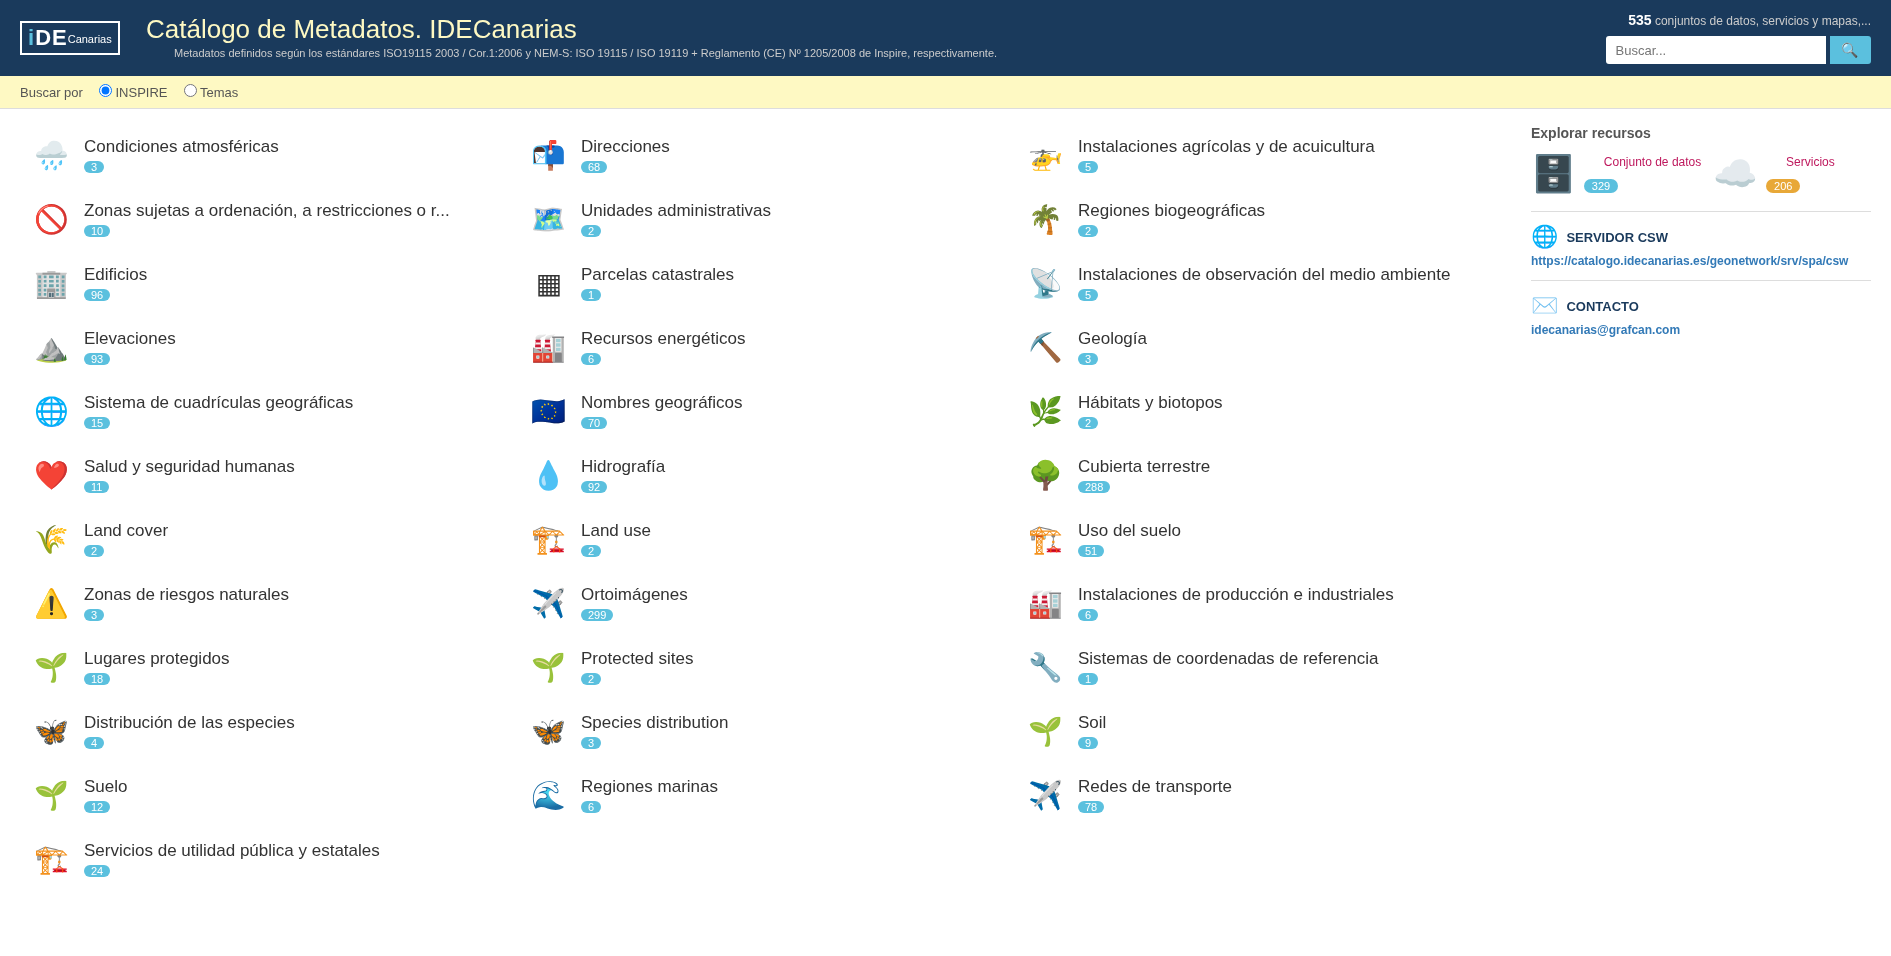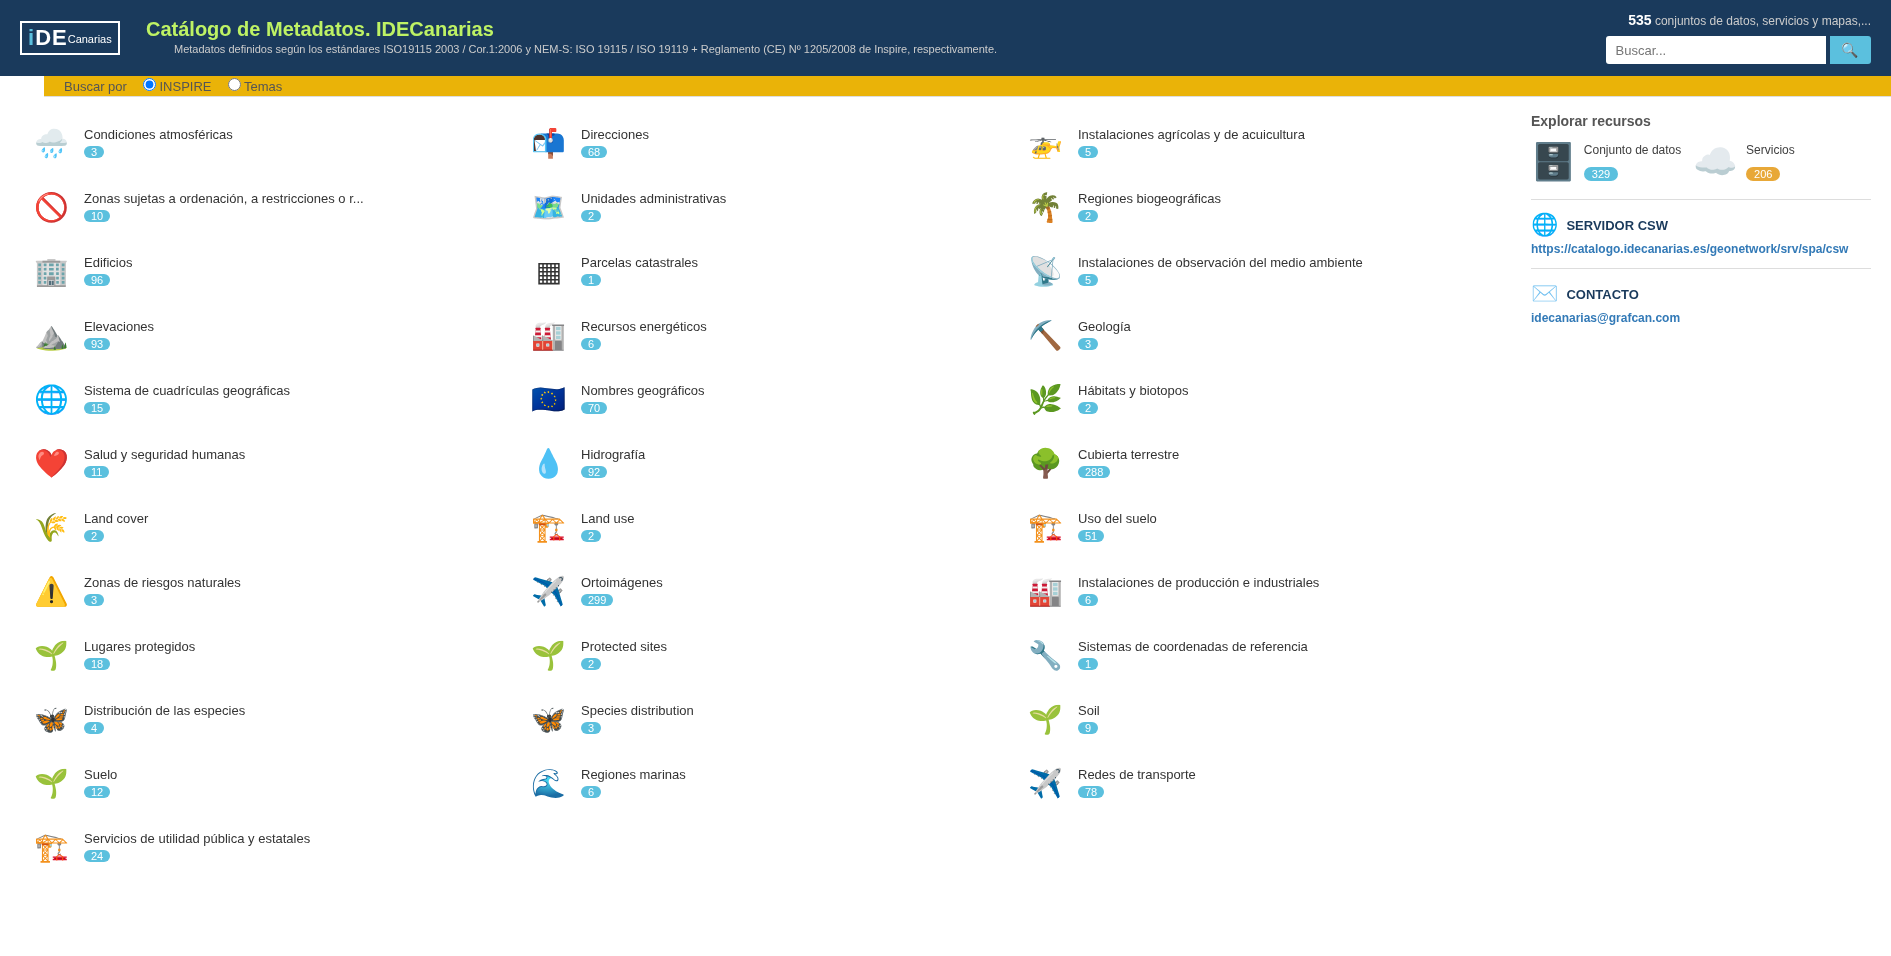--- a/index.html
+++ b/index.html
@@ -37,23 +37,23 @@
     }
     .logo-ide span { color: #5bc0de; }
     .logo-canarias {
       font-size: 11px;
       color: white;
       text-align: center;
       margin-top: 2px;
     }
     .header-title-block { flex: 1; padding-left: 16px; }
     .header-title {
-      font-size: 20px;
-      font-weight: bold;
-      color: #bef264;
+      font-size: 26px;
+      font-weight: normal;
+      color: #fef9c3;
     }
     .header-subtitle {
       font-size: 11px;
       color: #ccc;
       margin-top: 1px;
       line-height: 1.4;
       padding-left: 28px;
     }
     .header-right { text-align: right; }
     .header-count {
@@ -79,27 +79,26 @@
       border: none;
       padding: 6px 12px;
       border-radius: 0 3px 3px 0;
       cursor: pointer;
       color: white;
       font-size: 14px;
     }
 
     
     .subheader {
-      background: #eab308;
-      padding: 2px 20px;
+      background: #fef9c3;
+      padding: 8px 20px;
       display: flex;
       align-items: center;
       gap: 16px;
       border-bottom: 1px solid #ddd;
-      margin-left: 44px;
     }
     .subheader label { font-size: 13px; color: #555; cursor: pointer; }
     .subheader input[type=radio] { cursor: pointer; }
 
     
     .main-layout {
       display: flex;
       padding: 16px 20px;
       gap: 20px;
     }
@@ -126,21 +125,21 @@
       width: 44px;
       height: 44px;
       flex-shrink: 0;
       display: flex;
       align-items: center;
       justify-content: center;
       font-size: 28px;
     }
     .cat-text { flex: 1; }
     .cat-name {
-      font-size: 13px;
+      font-size: 17px;
       color: #333;
       line-height: 1.3;
     }
     .cat-count {
       display: inline-block;
       background: #5bc0de;
       color: white;
       border-radius: 10px;
       padding: 0 7px;
       font-size: 11px;
@@ -165,21 +164,21 @@
       gap: 12px;
       margin-bottom: 16px;
     }
     .resource-card {
       display: flex;
       align-items: center;
       gap: 8px;
       cursor: pointer;
     }
     .resource-card-icon { font-size: 36px; }
-    .resource-card-label { font-size: 12px; color: #404040; }
+    .resource-card-label { font-size: 12px; color: #be185d; margin-left: 20px; }
     .resource-card-count {
       background: #5bc0de;
       color: white;
       border-radius: 10px;
       padding: 1px 8px;
       font-size: 11px;
       display: inline-block;
       margin-top: 10px;
     }
     .resource-card-count.orange { background: #e8a838; }

